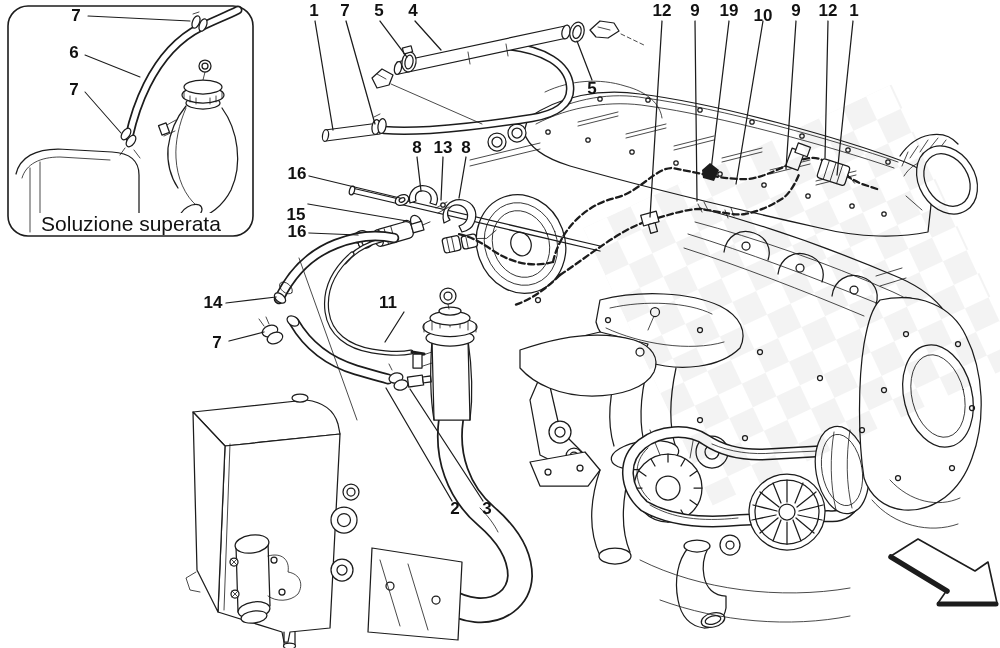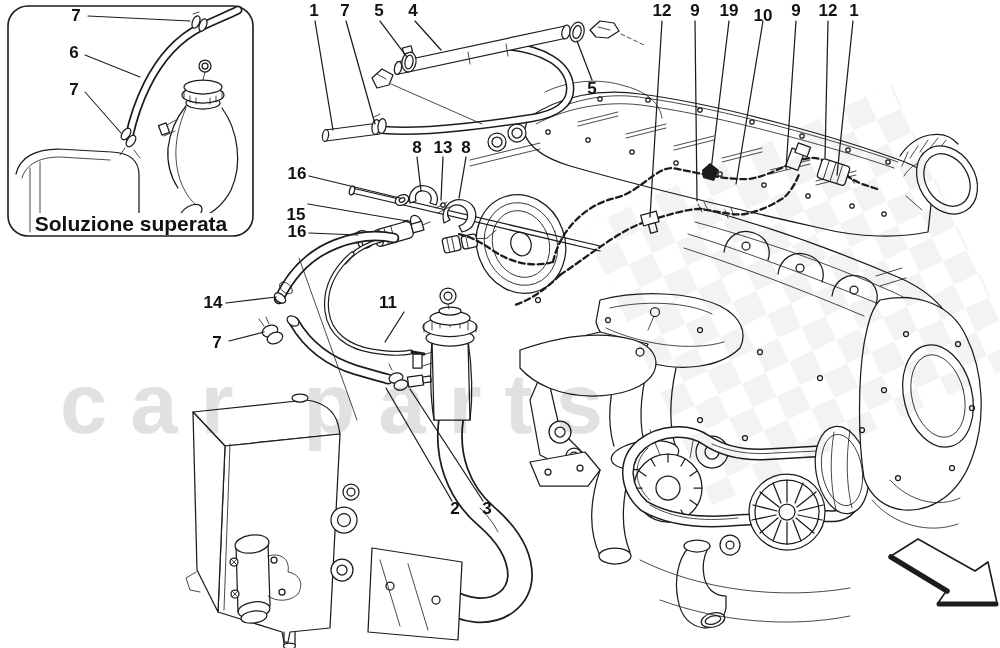--- a/index.html
+++ b/index.html
@@ -18,21 +18,21 @@
   .wm-gray{position:absolute;left:60px;top:361px;z-index:2;font-weight:bold;font-size:85px;
           line-height:1;letter-spacing:23px;color:#dedede;mix-blend-mode:multiply;opacity:.9;
           white-space:nowrap;pointer-events:none;}
   .wm-flag{position:absolute;left:632px;top:142px;width:340px;height:306px;z-index:2;opacity:.5;
           transform:rotate(-25deg);mix-blend-mode:multiply;pointer-events:none;
           background-image:conic-gradient(#e7e7e7 25%,transparent 0 50%,#e7e7e7 0 75%,transparent 0);
           background-size:52px 52px;}
   .co{position:absolute;z-index:3;transform:translate(-50%,-50%);font-weight:bold;font-size:17px;
       color:#111;white-space:nowrap;}
   .inset-caption{position:absolute;left:8px;top:213px;width:246px;z-index:3;text-align:center;
-      font-weight:bold;font-size:21px;line-height:22px;color:#111;}
+      font-weight:normal;font-size:21px;line-height:22px;color:#111;}
   .inset-caption span{background:#fff;padding:0 3px;display:inline-block;}
 </style>
 </head>
 <body>
 
 <div class="stage">
 
 <svg width="1000" height="648" viewBox="0 0 1000 648">
 
   <g>
@@ -415,21 +415,20 @@
     <path d="M483,501 L410,389"></path>
   </g>
 
   <g>
     <path class="wf" d="M891,556 L918,539 L975,571 L988,562 L997,603 L938,603 L947,590 Z" style="stroke-width:1.6"></path>
     <path d="M891,557 L947,591" style="stroke-width:5.5"></path>
     <path d="M939,604 L996,604" style="stroke-width:5"></path>
   </g>
 </svg>
 
-  <div class="wm-gray">car parts</div>
   <div class="wm-flag"></div>
 
   <div class="inset-caption">
     <div><span>Soluzione superata</span></div>
   </div>
 
   <div class="co" style="left:76px;top:16px">7</div>
   <div class="co" style="left:74px;top:53px">6</div>
   <div class="co" style="left:74px;top:90px">7</div>
   <div class="co" style="left:314px;top:11px">1</div>

